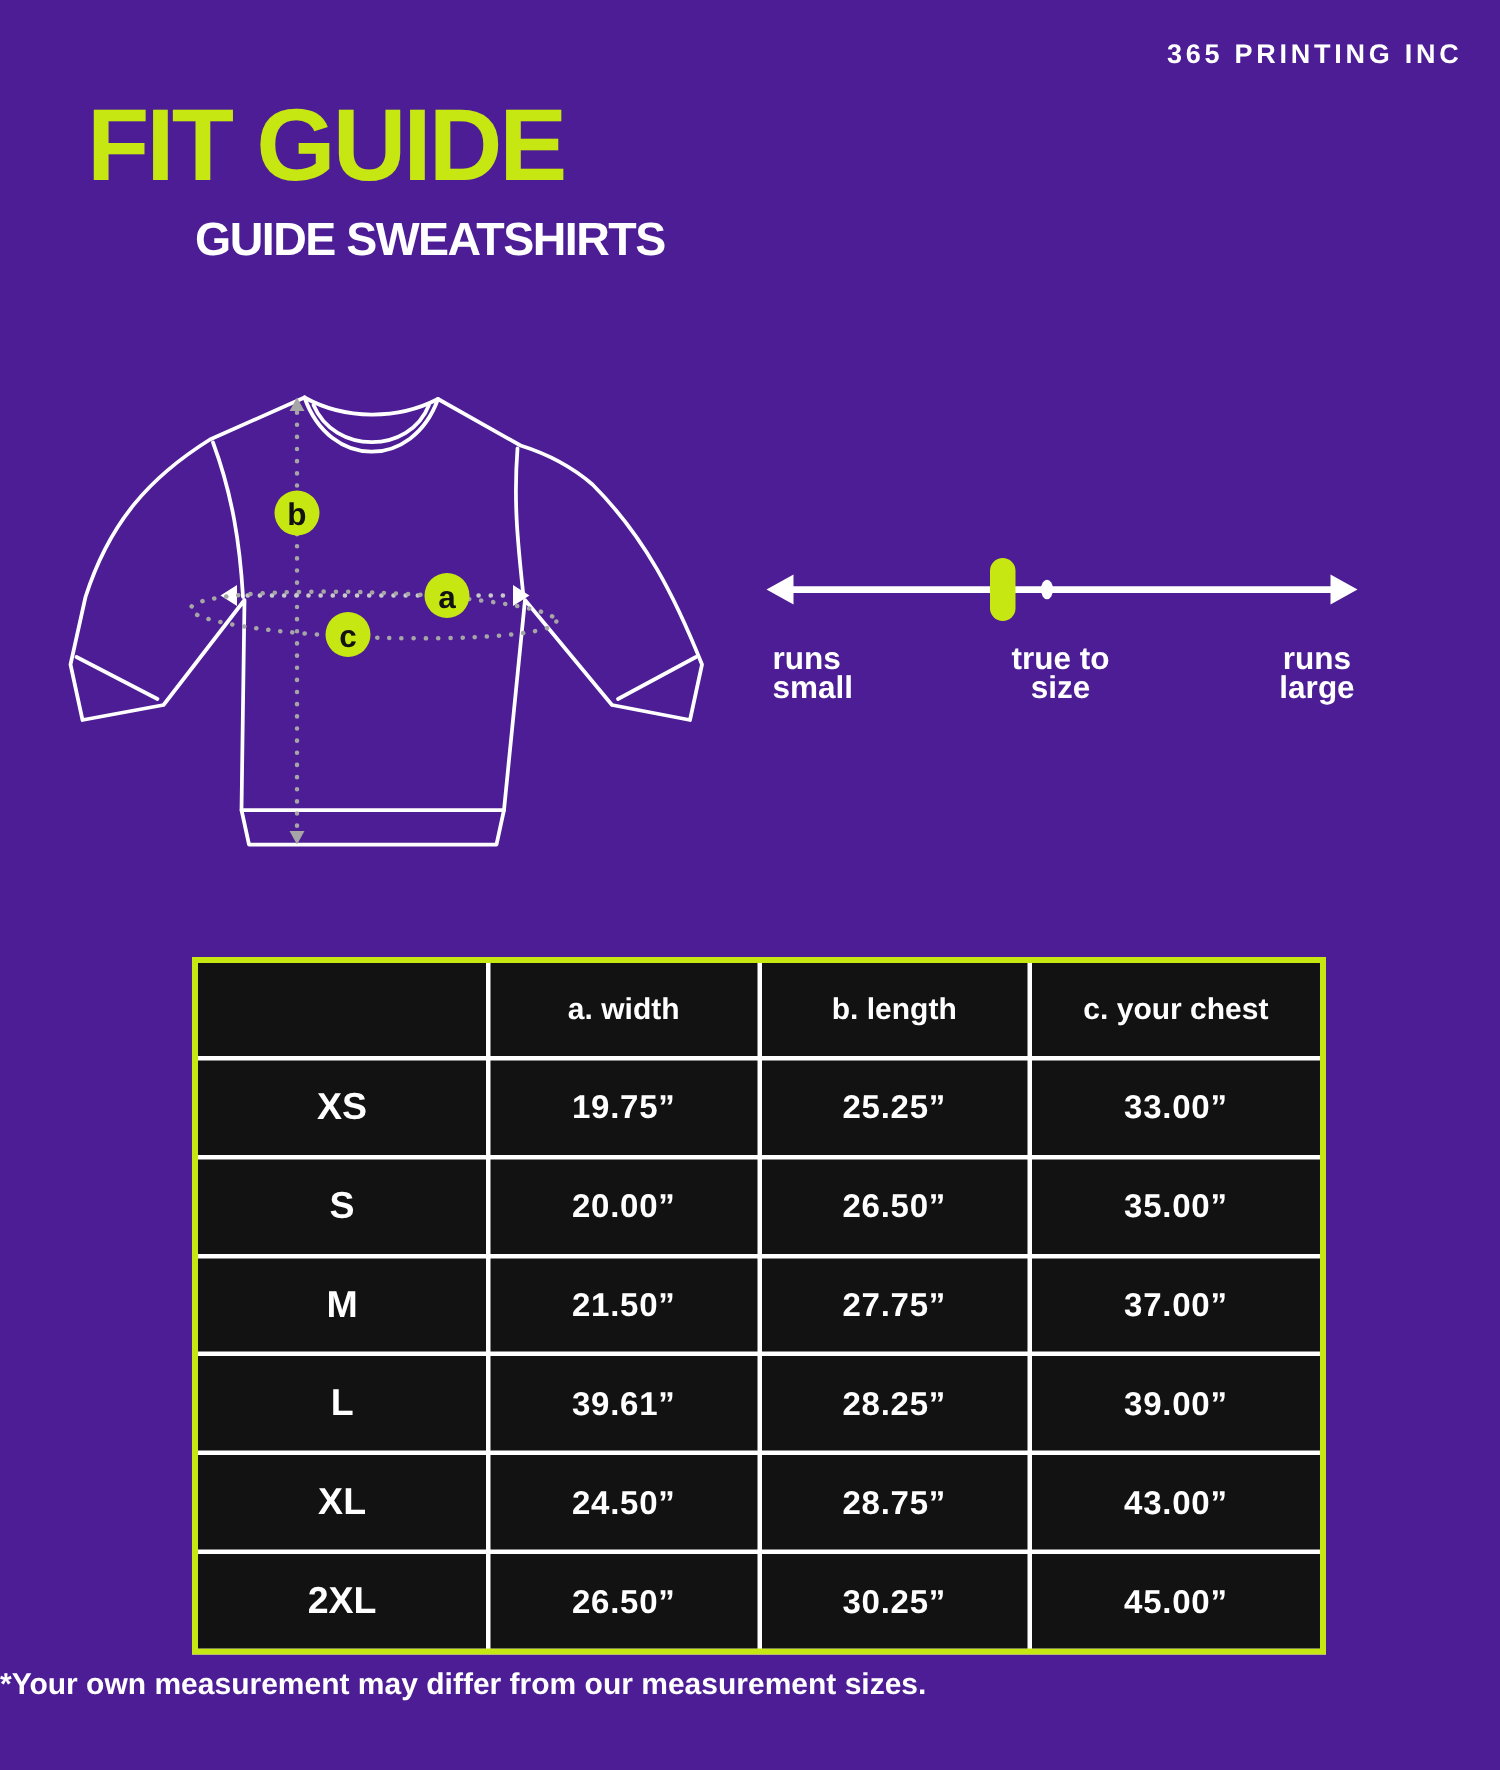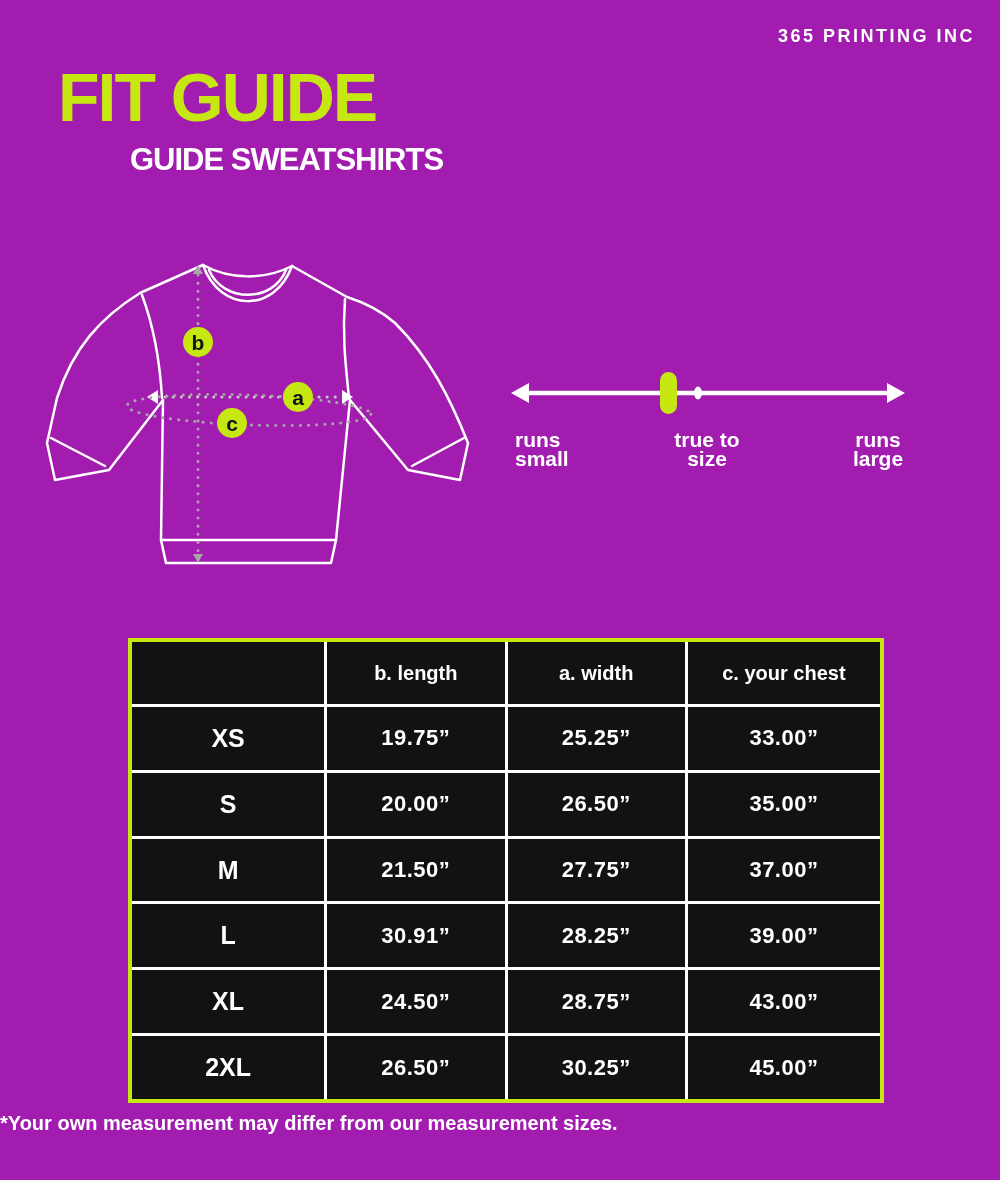--- a/index.html
+++ b/index.html
@@ -1,17 +1,17 @@
 <!DOCTYPE html>
 <html><head>
 <meta charset="utf-8">
 <style>
   html,body{margin:0;padding:0;background:#121212;}
   .canvas{
-    position:relative;width:1000px;height:1180px;background:#a21caf;
+    position:relative;width:1000px;height:1180px;background:#4c1d95;
     font-family:"Liberation Sans",sans-serif;overflow:hidden;color:#fff;
   }
   
   .brand{
     position:absolute;top:26px;right:25px;
     font-size:18px;font-weight:bold;letter-spacing:2.5px;color:#fff;
   }
   .title{
     position:absolute;left:58px;top:58px;
     font-size:68px;font-weight:bold;letter-spacing:-2px;color:#c6e711;
@@ -123,41 +123,41 @@
       <div>size</div>
     </div>
     <div class="scale-label right">
       <div>runs</div>
       <div>large</div>
     </div>
   </div>
 
   <div class="size-table">
     <div class="cell hdr"></div>
+    <div class="cell hdr">a. width</div>
     <div class="cell hdr">b. length</div>
-    <div class="cell hdr">a. width</div>
     <div class="cell hdr">c. your chest</div>
 
     <div class="cell size">XS</div>
     <div class="cell val">19.75”</div>
     <div class="cell val">25.25”</div>
     <div class="cell val">33.00”</div>
 
     <div class="cell size">S</div>
     <div class="cell val">20.00”</div>
     <div class="cell val">26.50”</div>
     <div class="cell val">35.00”</div>
 
     <div class="cell size">M</div>
     <div class="cell val">21.50”</div>
     <div class="cell val">27.75”</div>
     <div class="cell val">37.00”</div>
 
     <div class="cell size">L</div>
-    <div class="cell val">30.91”</div>
+    <div class="cell val">39.61”</div>
     <div class="cell val">28.25”</div>
     <div class="cell val">39.00”</div>
 
     <div class="cell size">XL</div>
     <div class="cell val">24.50”</div>
     <div class="cell val">28.75”</div>
     <div class="cell val">43.00”</div>
 
     <div class="cell size">2XL</div>
     <div class="cell val">26.50”</div>

